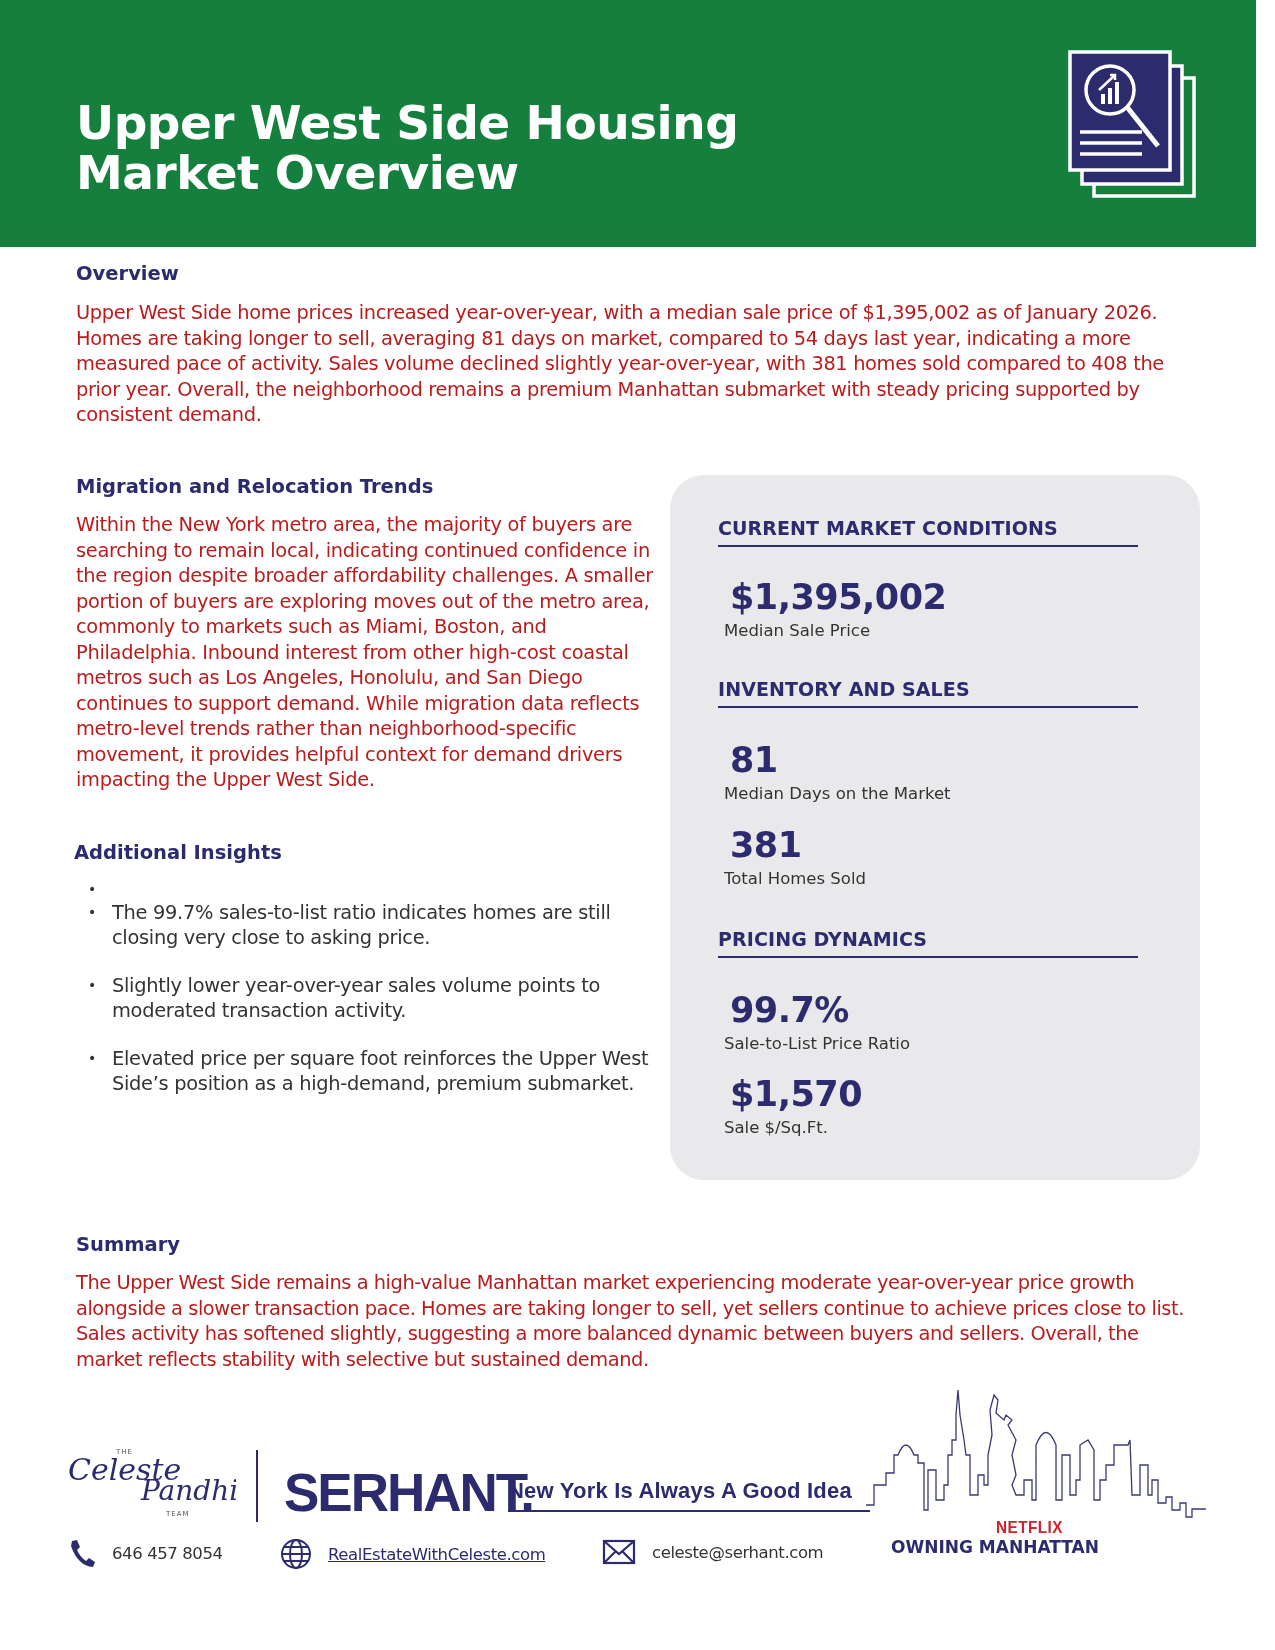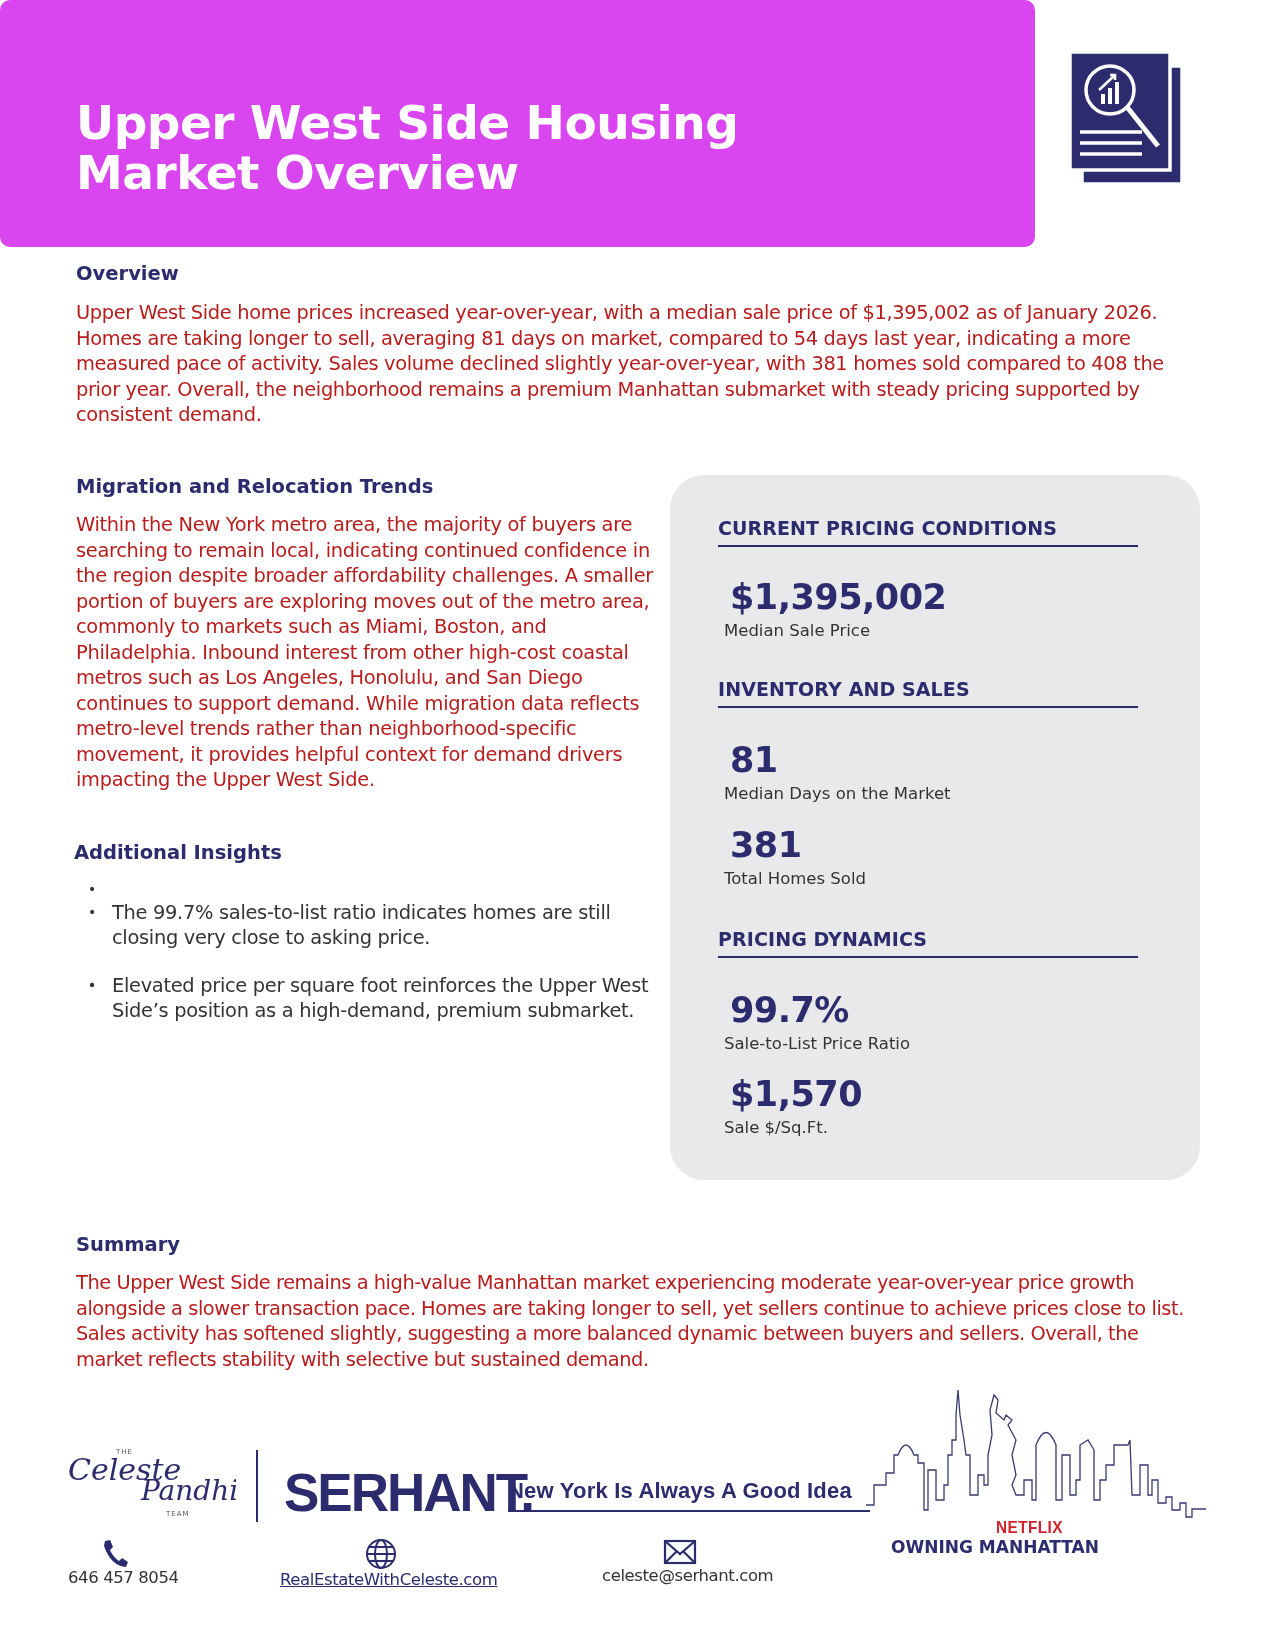--- a/index.html
+++ b/index.html
@@ -1,18 +1,18 @@
 <!DOCTYPE html>
 <html><head>
   <meta charset="utf-8">
   <style>
     html, body { margin: 0; padding: 0; background: #ffffff; }
     body { width: 1275px; height: 1650px; position: relative; overflow: hidden; font-family: "Liberation Sans", sans-serif; color: #2b2b2b; }
 
-    .header { position: absolute; left: 0; top: 0; width: 1035px; height: 247px; background: #d946ef; border-radius: 10px; }
+    .header { position: absolute; left: 0; top: 0; width: 1256px; height: 247px; background: #15803d; }
     .header-title { position: absolute; left: 76px; top: 98px; color: #ffffff; font-family: "DejaVu Sans", sans-serif; font-weight: bold; font-size: 47px; line-height: 50px; letter-spacing: -0.5px; margin: 0; }
     .header-icon { position: absolute; left: 1068px; top: 50px; width: 132px; height: 152px; }
 
     .section-heading { position: absolute; left: 76px; color: #2b2b6e; font-family: "DejaVu Sans", sans-serif; font-weight: bold; font-size: 19.5px; margin: 0; }
     .body-text { position: absolute; left: 76px; font-family: "DejaVu Sans", sans-serif; font-size: 19.4px; line-height: 25.5px; color: #b91c1c; margin: 0; }
 
     #overview-heading { top: 262px; }
     #overview-text { top: 300px; width: 1130px; font-size: 19.4px; letter-spacing: -0.35px; }
 
     #migration-heading { top: 475px; }
@@ -35,21 +35,21 @@
     .footer-logo-script { position: absolute; left: 66px; top: 1440px; width: 170px; height: 80px; }
     .footer-divider { position: absolute; left: 256px; top: 1450px; width: 2px; height: 72px; background: #2b2b6e; }
     .serhant-logo { position: absolute; left: 284px; top: 1462px; font-family: "Liberation Sans", sans-serif; font-weight: bold; font-size: 53px; color: #2b2b6e; letter-spacing: -2px; }
     .tagline { position: absolute; left: 508px; top: 1478px; font-family: "Liberation Sans", sans-serif; font-weight: bold; font-size: 22px; color: #2b2b6e; letter-spacing: 0.2px; }
     .tagline-rule { position: absolute; left: 508px; top: 1510px; width: 362px; height: 2px; background: #2b2b6e; }
 
     .skyline { position: absolute; left: 866px; top: 1385px; width: 340px; height: 140px; }
     .netflix { position: absolute; left: 996px; top: 1518px; font-family: "Liberation Sans", sans-serif; font-weight: bold; font-size: 17px; color: #d3212b; letter-spacing: 0.5px; transform: scaleX(0.9); transform-origin: left; }
     .owning { position: absolute; left: 891px; top: 1537px; font-family: "DejaVu Sans", sans-serif; font-weight: bold; font-size: 17px; color: #2b2b6e; letter-spacing: 0px; }
 
-    .contact { position: absolute; top: 1538px; display: flex; align-items: center; font-family: "DejaVu Sans", sans-serif; font-size: 16.5px; color: #333333; letter-spacing: -0.4px; flex-direction: column; }
+    .contact { position: absolute; top: 1538px; display: flex; align-items: center; font-family: "DejaVu Sans", sans-serif; font-size: 16.5px; color: #333333; letter-spacing: -0.4px; }
     .contact svg { margin-right: 16px; }
     #contact-phone { left: 68px; }
     #contact-web { left: 280px; }
     #contact-web .contact-text { text-decoration: underline; color: #2b2b6e; }
     #contact-email { left: 602px; }
   </style>
 </head>
 <body>
 
 <div class="header">
@@ -77,26 +77,26 @@
 <h2 class="section-heading" id="overview-heading">Overview</h2>
 <p class="body-text" id="overview-text">Upper West Side home prices increased year-over-year, with a median sale price of $1,395,002 as of January 2026. Homes are taking longer to sell, averaging 81 days on market, compared to 54 days last year, indicating a more measured pace of activity. Sales volume declined slightly year-over-year, with 381 homes sold compared to 408 the prior year. Overall, the neighborhood remains a premium Manhattan submarket with steady pricing supported by consistent demand.</p>
 
 <h2 class="section-heading" id="migration-heading">Migration and Relocation Trends</h2>
 <p class="body-text" id="migration-text">Within the New York metro area, the majority of buyers are searching to remain local, indicating continued confidence in the region despite broader affordability challenges. A smaller portion of buyers are exploring moves out of the metro area, commonly to markets such as Miami, Boston, and Philadelphia. Inbound interest from other high-cost coastal metros such as Los Angeles, Honolulu, and San Diego continues to support demand. While migration data reflects metro-level trends rather than neighborhood-specific movement, it provides helpful context for demand drivers impacting the Upper West Side.</p>
 
 <h2 class="section-heading" id="insights-heading">Additional Insights</h2>
 <ul class="insights-list">
   <li class="insight-item"><span class="insight-bullet">•</span></li>
   <li class="insight-item"><span class="insight-bullet">•</span><span>The 99.7% sales-to-list ratio indicates homes are still closing very close to asking price.</span></li>
-  <li class="insight-item"><span class="insight-bullet">•</span></li>
+  <li class="insight-item"><span class="insight-bullet">•</span><span>Slightly lower year-over-year sales volume points to moderated transaction activity.</span></li>
   <li class="insight-item"><span class="insight-bullet">•</span><span>Elevated price per square foot reinforces the Upper West Side’s position as a high-demand, premium submarket.</span></li>
 </ul>
 
 <div class="panel">
-  <h3 class="panel-section-title" style="top:42px;">CURRENT PRICING CONDITIONS</h3>
+  <h3 class="panel-section-title" style="top:42px;">CURRENT MARKET CONDITIONS</h3>
   <div class="panel-rule" style="top:70px;"></div>
   <p class="stat-value" style="top:90px;">$1,395,002</p>
   <p class="stat-label" style="top:140px;">Median Sale Price</p>
 
   <h3 class="panel-section-title" style="top:203px;">INVENTORY AND SALES</h3>
   <div class="panel-rule" style="top:231px;"></div>
   <p class="stat-value" style="top:253px;">81</p>
   <p class="stat-label" style="top:303px;">Median Days on the Market</p>
   <p class="stat-value" style="top:338px;">381</p>
   <p class="stat-label" style="top:388px;">Total Homes Sold</p>

